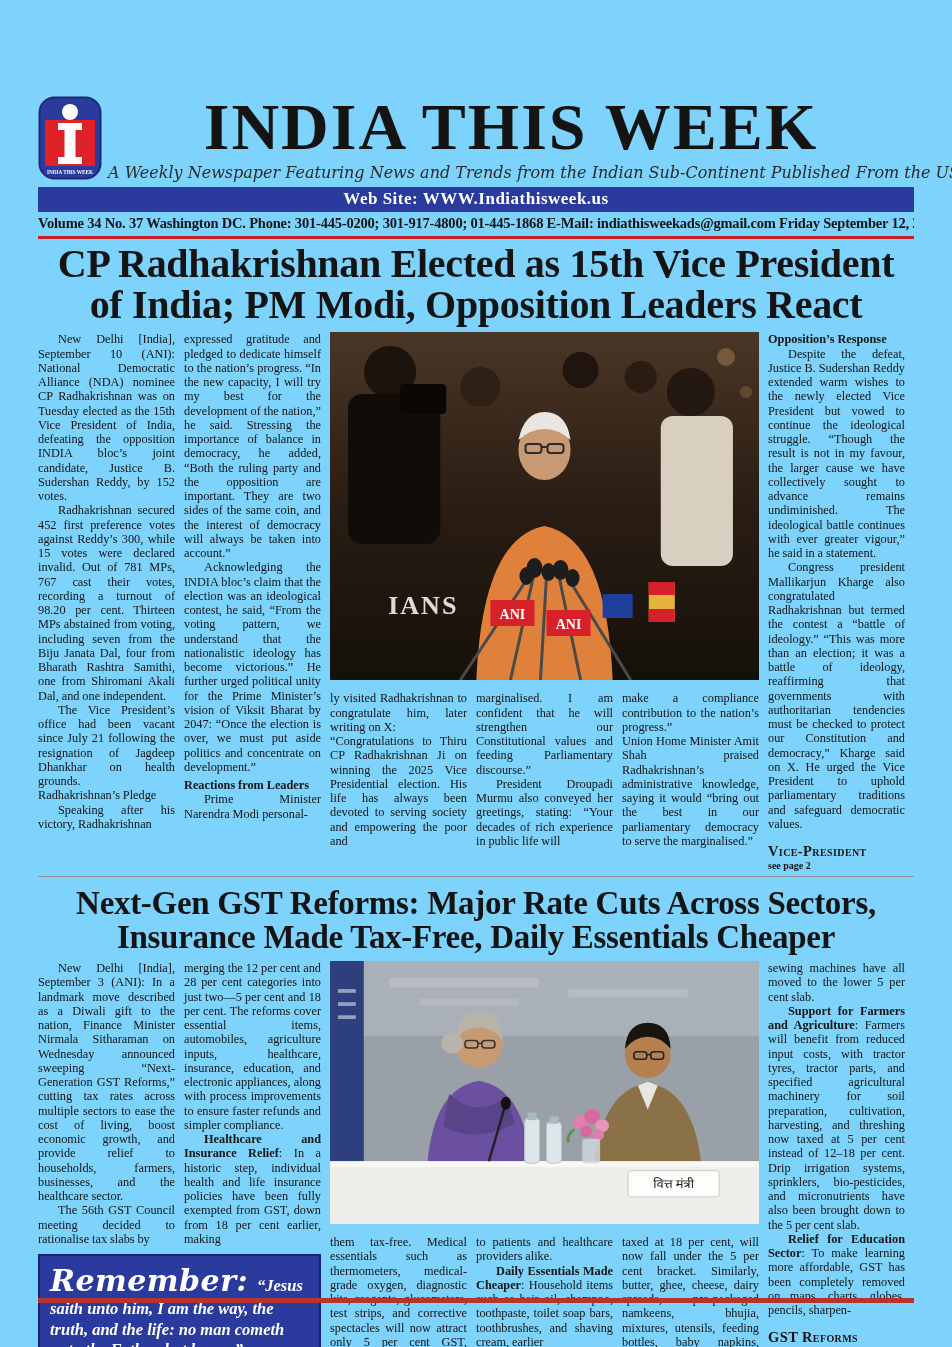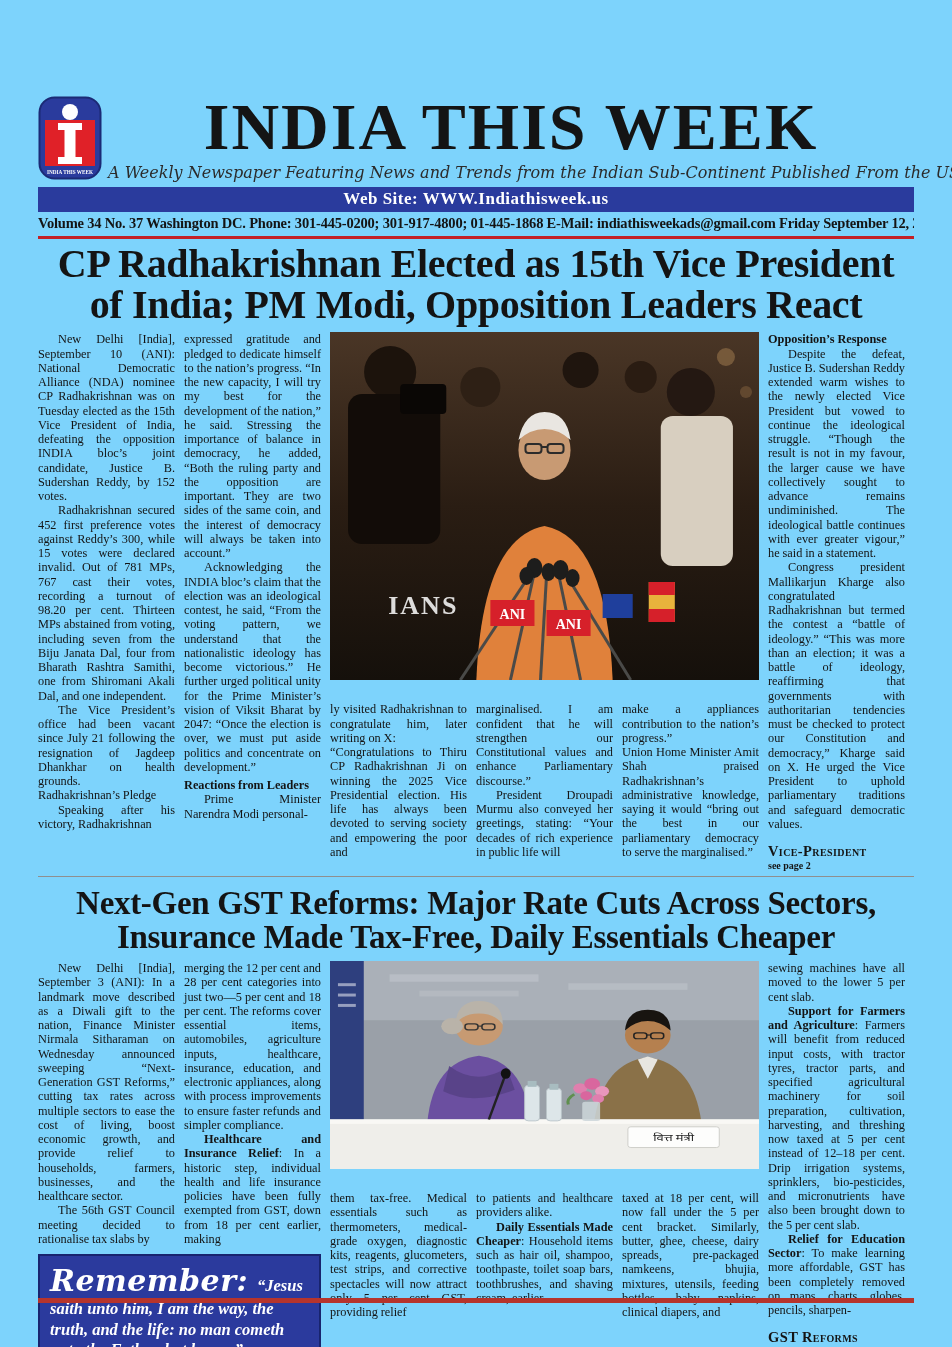--- a/index.html
+++ b/index.html
@@ -23,36 +23,36 @@
   
   .headline{font-weight:bold;text-align:center;line-height:1.03;letter-spacing:-0.3px;margin:0 auto;}
   .h1a{font-size:40px;max-width:854px;margin-top:4px;margin-bottom:7px;}
   .h1b{font-size:33px;max-width:866px;margin-top:9px;margin-bottom:7px;}
   
   .cols{display:flex;gap:9px;}
   .ncol{width:137px;flex:0 0 137px;min-width:0;}
   .mid{width:429px;flex:0 0 429px;display:flex;flex-direction:column;}
   .leftgroup{width:283px;flex:0 0 283px;}
   .two{display:flex;gap:9px;}
-  .subcols{display:flex;gap:9px;margin-top:22px;}
+  .subcols{display:flex;gap:9px;margin-top:11px;}
   .story1{border-bottom:1px solid #8f8f8f;padding-bottom:5px;}
   .story2{margin-top:2px;}
   
   .bp{margin:0;text-align:justify;font-size:12.3px;line-height:1.16;word-spacing:-0.2px;}
   .ind{text-indent:20px;}
   .headp{font-weight:bold;}
   .lead{font-weight:bold;}
   .sp{margin-top:4px;}
   .continued{text-align:left;margin-top:12px;font-weight:bold;}
   .cont-title{font-variant:small-caps;font-size:14.5px;letter-spacing:0.4px;}
   .cont-page{font-size:10px;}
   
   .photo{background:#111;}
   .photo1{height:348px;}
-  .photo2{height:208px;border-radius:32px;}
+  .photo2{height:263px;border-radius:32px;}
   .photo svg{display:block;width:100%;height:100%;}
   
   .remember{margin-top:8px;background:#2b3a9d;border:2px solid #18246e;color:#fff;
             padding:6px 10px 10px;box-sizing:border-box;}
   .remember p{margin:0;line-height:1.24;text-align:left;}
   .rem-label{font-family:"DejaVu Serif",serif;font-size:30px;font-weight:bold;font-style:italic;
              letter-spacing:0.5px;padding-right:5px;}
   .rem-quote{font-size:16.5px;font-weight:bold;font-style:italic;}
   .bottom-rule{position:absolute;left:38px;right:38px;bottom:44px;height:5px;background:#b6342c;}
 </style>
@@ -155,25 +155,25 @@
             <rect x="318" y="277" width="26" height="13" fill="#d6202a"></rect>
             <text x="58" y="282" font-size="26" font-weight="bold" fill="#ffffff" opacity="0.85" letter-spacing="2">IANS</text>
           </svg>
         </div>
         <div class="subcols">
           <div class="ncol">
             <p class="bp">ly visited Radhakrishnan to congratulate him, later writing on X:</p>
             <p class="bp">“Congratulations to Thiru CP Radhakrishnan Ji on winning the 2025 Vice Presidential election. His life has always been devoted to serving society and empowering the poor and</p>
           </div>
           <div class="ncol">
-            <p class="bp">marginalised. I am confident that he will strengthen our Constitutional values and enhance Parliamentary discourse.”</p>
+            <p class="bp">marginalised. I am confident that he will strengthen our Constitutional values and feeding Parliamentary discourse.”</p>
             <p class="bp ind">President Droupadi Murmu also conveyed her greetings, stating: “Your decades of rich experience in public life will</p>
           </div>
           <div class="ncol">
-            <p class="bp">make a appliances contribution to the nation’s progress.”</p>
+            <p class="bp">make a compliance contribution to the nation’s progress.”</p>
             <p class="bp">Union Home Minister Amit Shah praised Radhakrishnan’s administrative knowledge, saying it would “bring out the best in our parliamentary democracy to serve the marginalised.”</p>
           </div>
         </div>
       </div>
 
       <div class="ncol">
         <p class="bp headp">Opposition’s Response</p>
         <p class="bp ind">Despite the defeat, Justice B. Sudershan Reddy extended warm wishes to the newly elected Vice President but vowed to continue the ideological struggle. “Though the result is not in my favour, the larger cause we have collectively sought to advance remains undiminished. The ideological battle continues with ever greater vigour,” he said in a statement.</p>
         <p class="bp ind">Congress president Mallikarjun Kharge also congratulated Radhakrishnan but termed the contest a “battle of ideology.” “This was more than an election; it was a battle of ideology, reaffirming that governments with authoritarian tendencies must be checked to protect our Constitution and democracy,” Kharge said on X. He urged the Vice President to uphold parliamentary traditions and safeguard democratic values.</p>
         <div class="continued">

